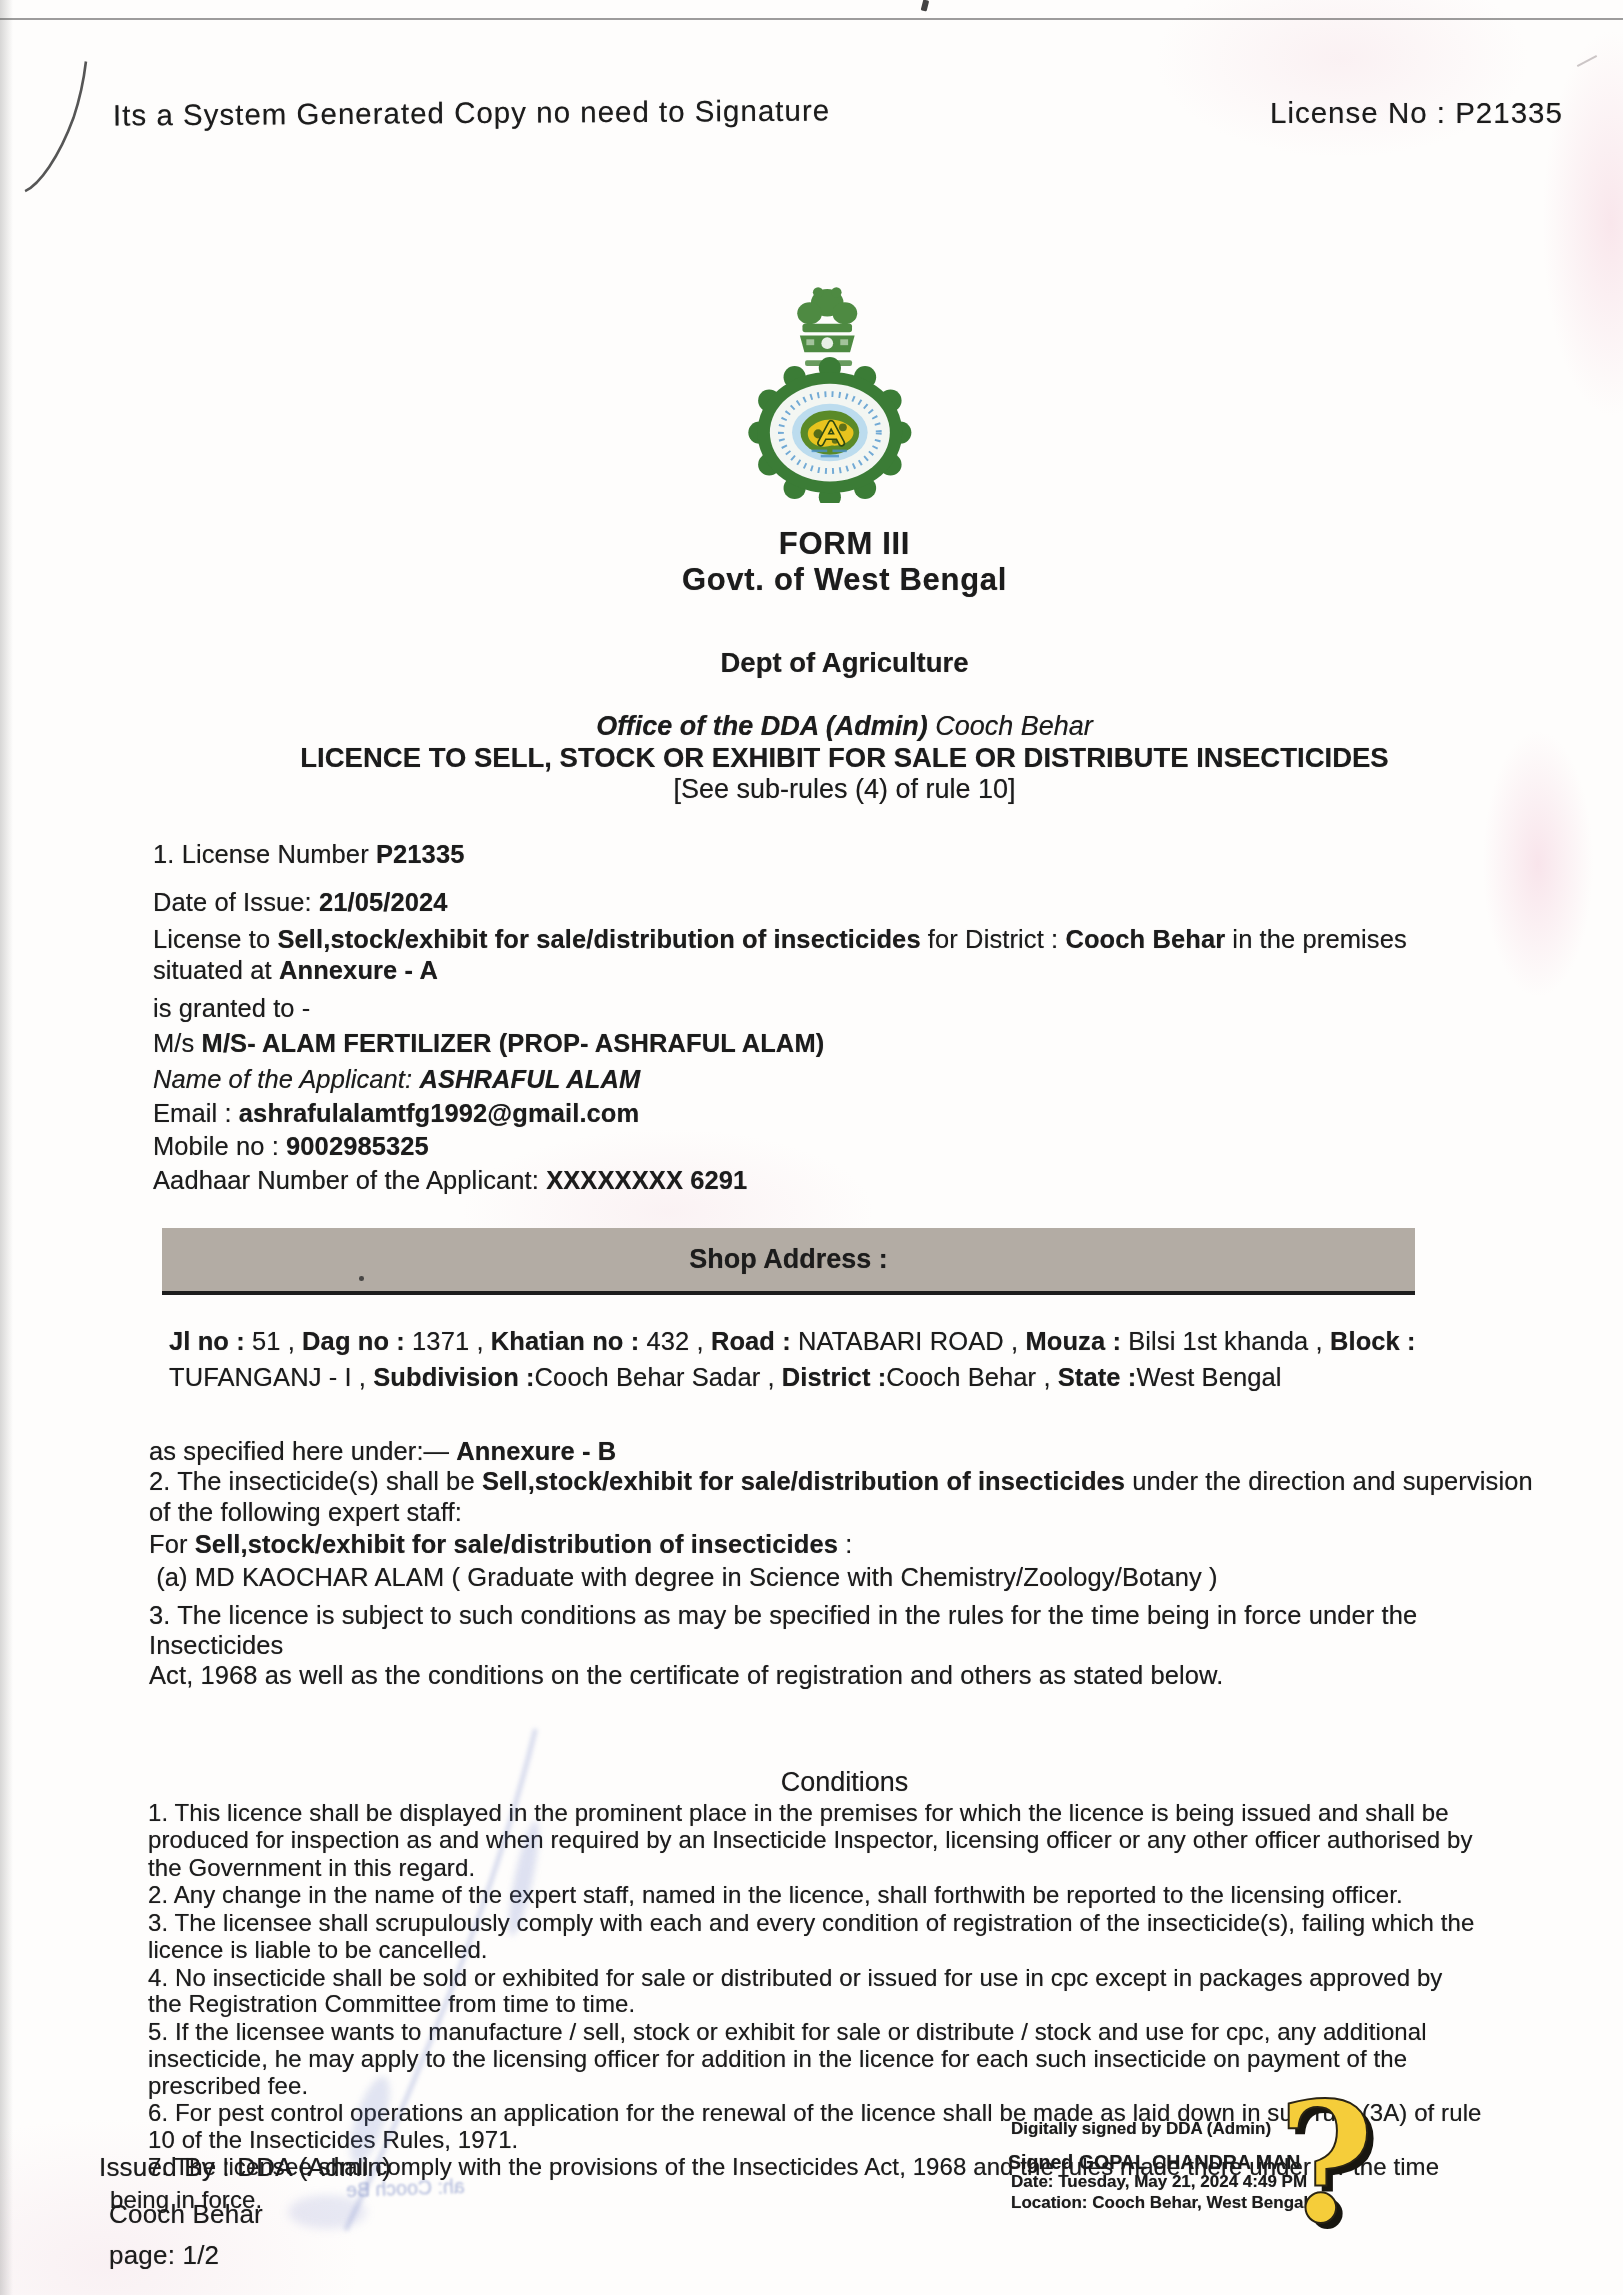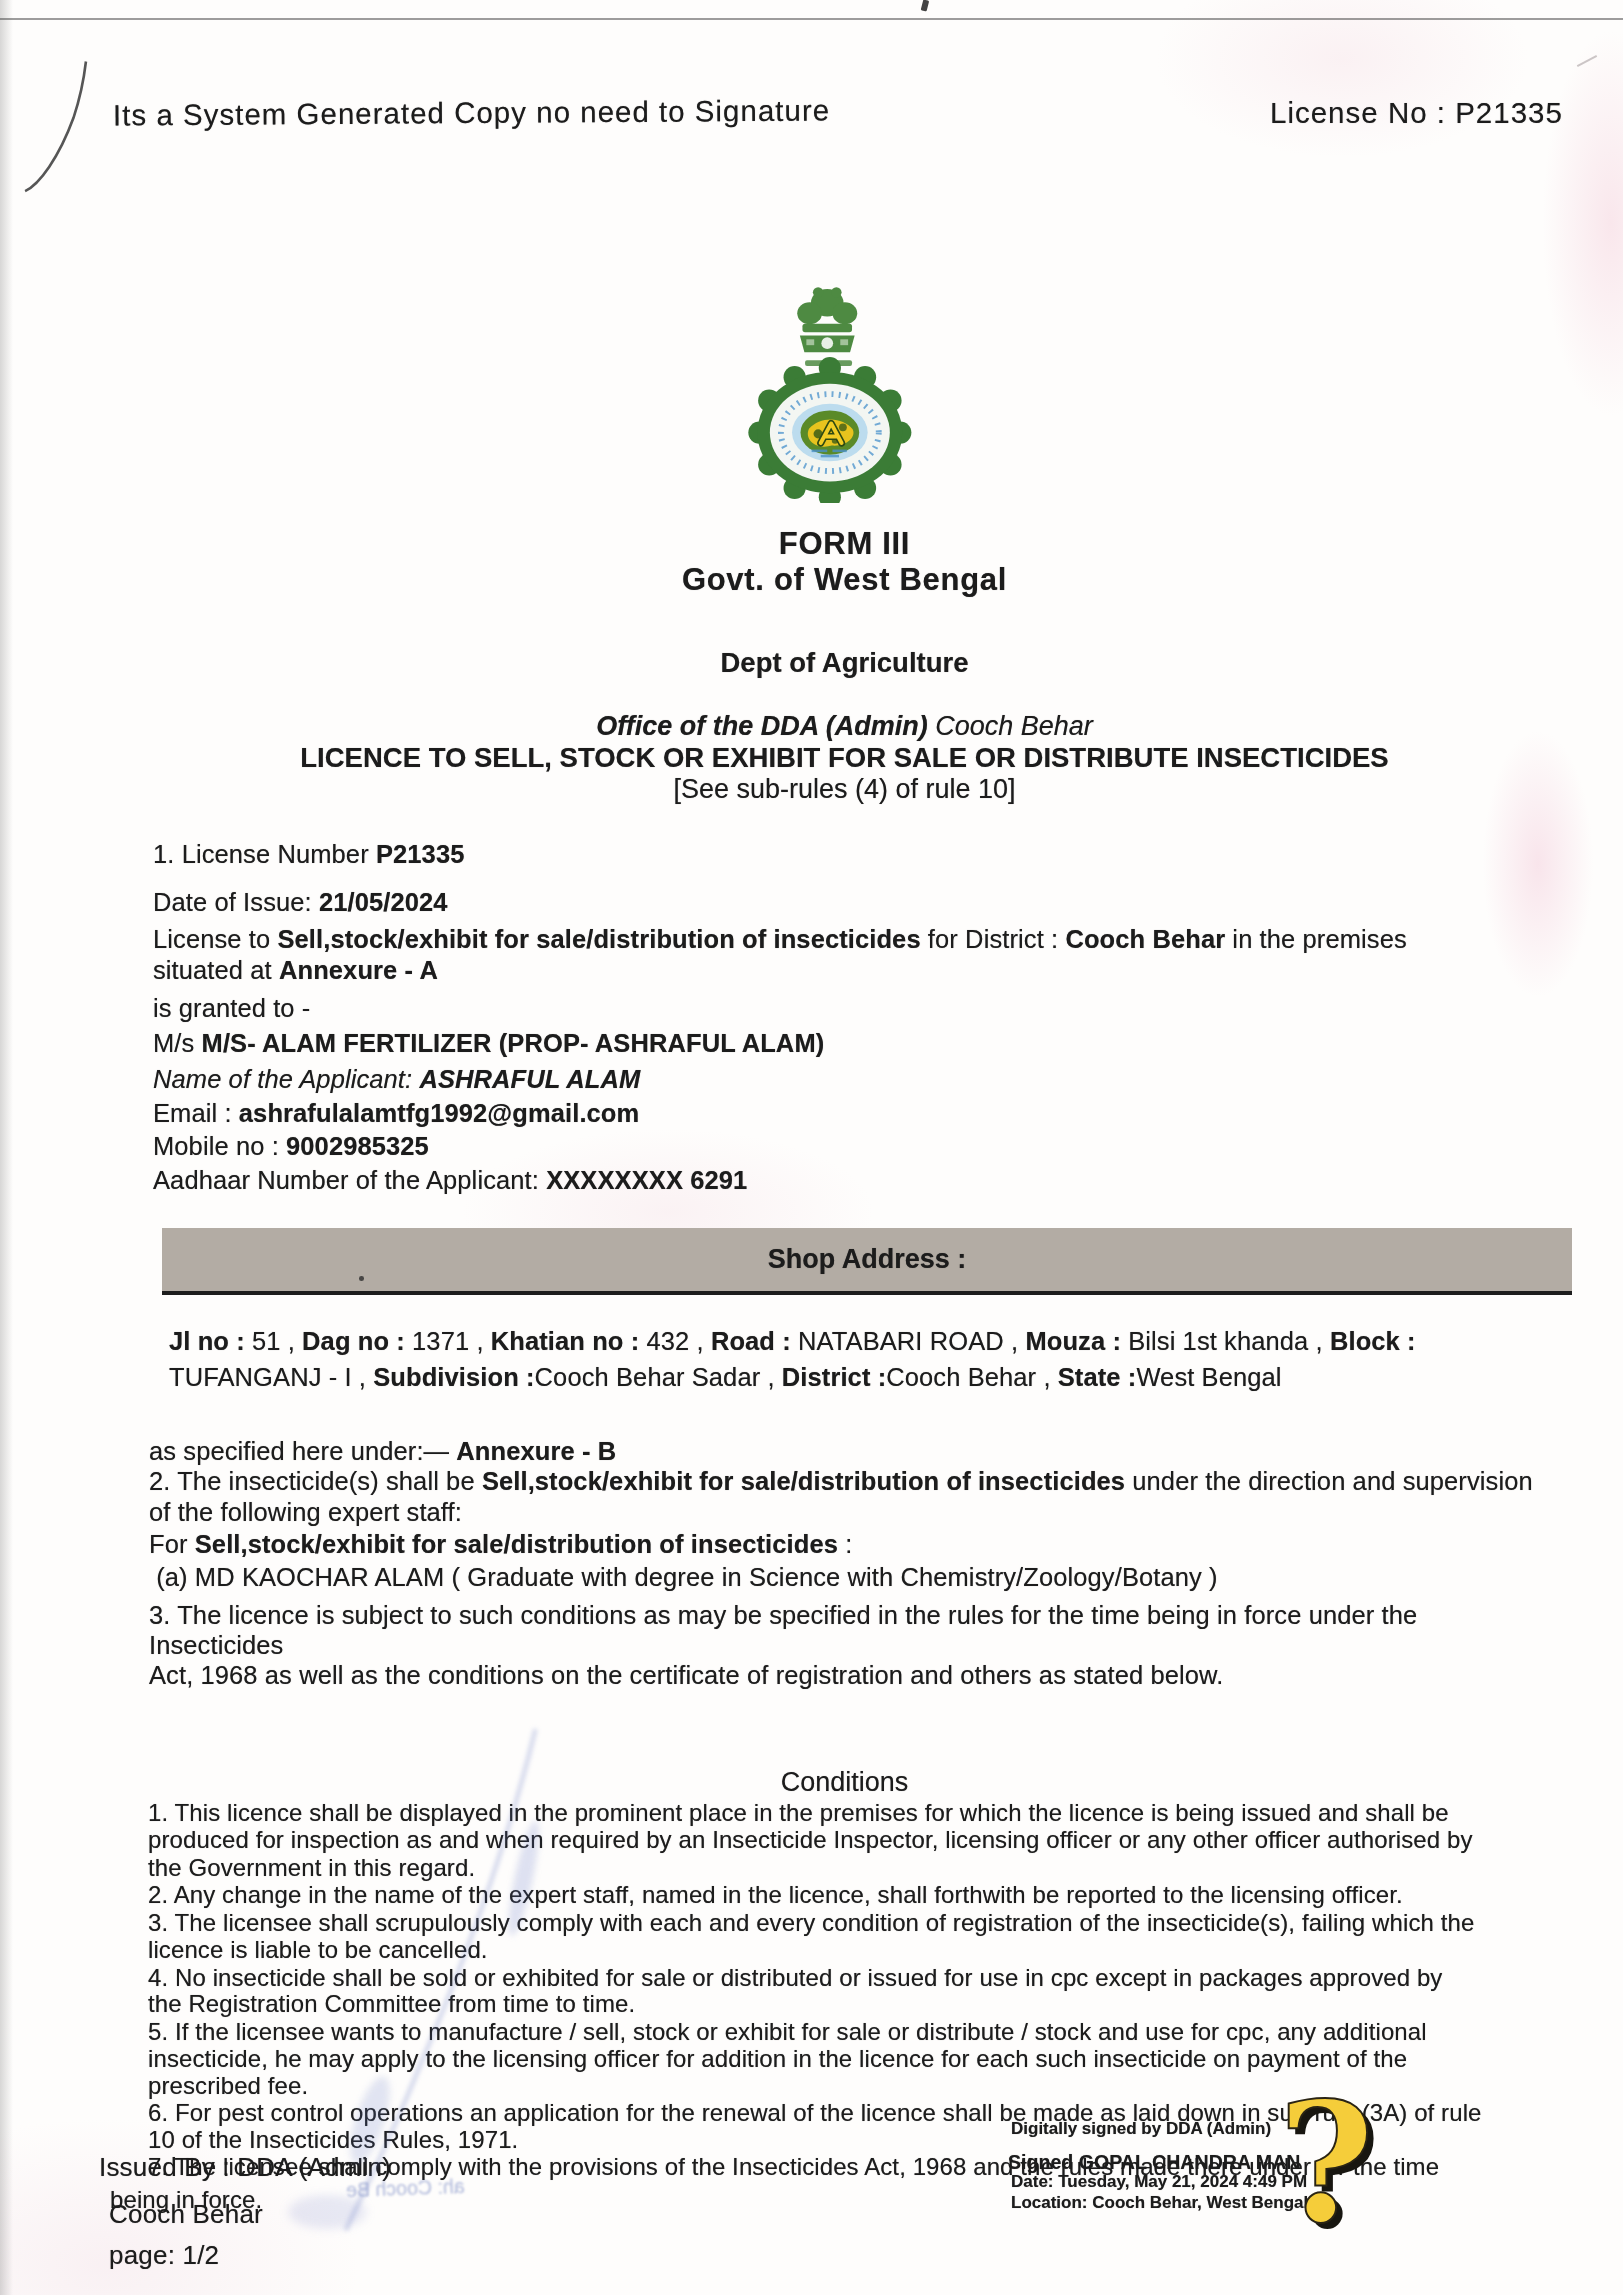--- a/index.html
+++ b/index.html
@@ -26,21 +26,21 @@
   .f-sub{font-size:27px;}
   .f-body{font-size:25.5px;letter-spacing:0.1px;}
   .f-cond{font-size:24px;letter-spacing:0.1px;}
   .f-foot{font-size:26px;letter-spacing:0.2px;text-align:right;}
   .f-sig{font-size:17px;font-weight:bold;}
   .center{left:33px;width:1623px;text-align:center;}
   .topline{position:absolute;left:0;top:18.3px;width:1624px;height:2px;background:#4c4c4c;opacity:.55;}
   .toptick{position:absolute;left:922px;top:0;width:5.9px;height:10.5px;background:#222;transform:rotate(14deg);opacity:.85;border-radius:1.3px;}
   .cornermark{position:absolute;left:1576px;top:60px;width:22px;height:2px;background:#9a8f92;transform:rotate(-28deg);opacity:.5;}
   .shop-bar{
-    position:absolute;left:162px;top:1228px;width:1410px;height:63px;
+    position:absolute;left:162px;top:1228px;width:1253px;height:63px;
     background:#b3aca4;border-bottom:4.6px solid #1d1d1d;
     display:flex;align-items:center;justify-content:center;
     font-size:27px;font-weight:700;text-shadow:0 0 0.7px rgba(25,25,25,.6);
   }
   .bar-dot{position:absolute;left:359px;top:1276px;width:4.6px;height:4.6px;border-radius:50%;background:#2d2d2d;opacity:.8;}
   .artifacts{position:absolute;left:0;top:0;z-index:3;pointer-events:none;}
   .emblem{position:absolute;left:745px;top:278px;z-index:1;filter:blur(0.3px);}
   .qm{position:absolute;left:1244px;top:2075px;z-index:4;}
   .bleed{
     position:absolute;left:346px;top:2177px;z-index:2;

